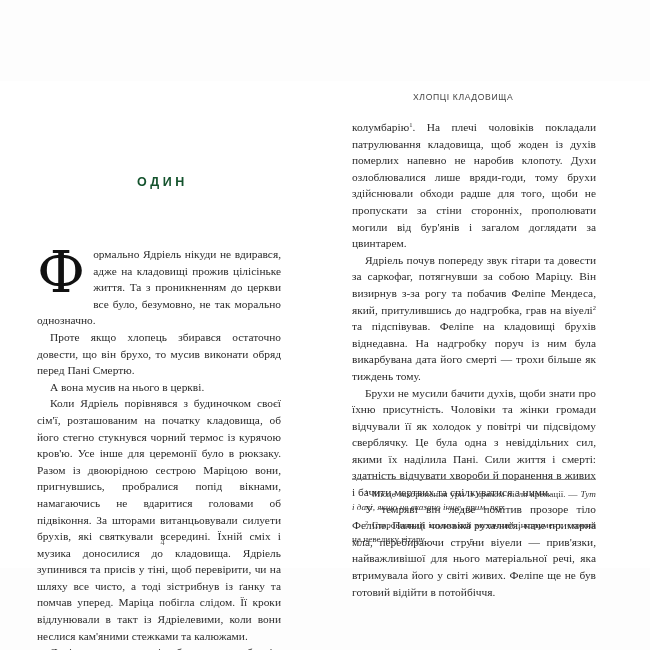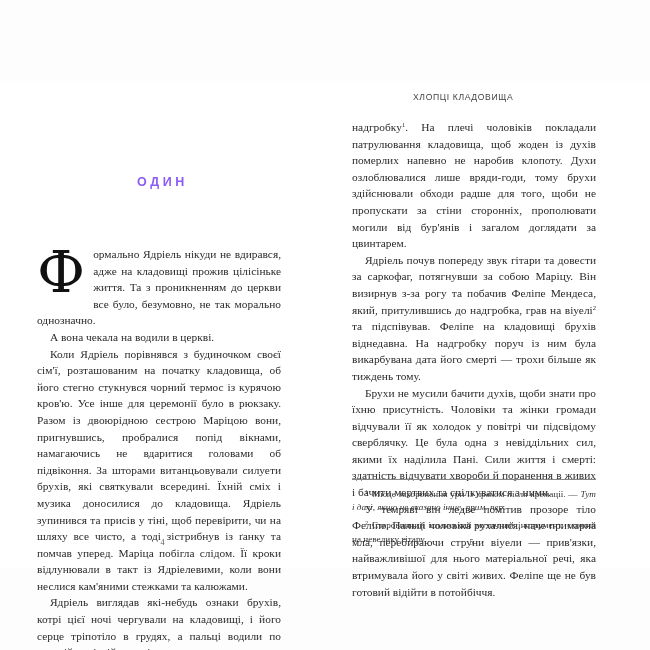--- a/index.html
+++ b/index.html
@@ -4,21 +4,21 @@
 <style>
   * { margin: 0; padding: 0; box-sizing: border-box; }
   html, body { width: 650px; height: 650px; overflow: hidden; }
   body { background: #fdfdfd; position: relative; font-family: "DejaVu Serif", "Liberation Serif", serif; color: #2a2a2a; }
   .spread { position: absolute; left: 0; top: 81px; width: 650px; height: 487px; background: #ffffff; }
   .page { position: absolute; top: 0; height: 487px; }
   .page-left { left: 0; width: 325px; }
   .page-right { left: 309px; width: 325px; }
 
   .running-head { position: absolute; left: 104px; top: 12px; width: 200px; font-size: 8.2px; letter-spacing: 0.6px; color: #444; font-family: "Liberation Sans", "DejaVu Sans", sans-serif; font-weight: normal; transform: scaleX(1.05); transform-origin: left; }
-  .chapter-title { position: absolute; left: 0; width: 325px; top: 94px; text-align: center; font-family: "Liberation Sans", "DejaVu Sans", sans-serif; font-size: 12.5px; letter-spacing: 3.6px; color: #8b5cf6; }
+  .chapter-title { position: absolute; left: 0; width: 325px; top: 94px; text-align: center; font-family: "Liberation Sans", "DejaVu Sans", sans-serif; font-size: 12.5px; letter-spacing: 3.6px; color: #14532d; }
 
   .text-col { position: absolute; font-family: "Liberation Serif", "DejaVu Serif", serif; font-size: 11.4px; line-height: 16.6px; text-align: justify; color: #2b2b2b; hyphens: manual; }
   .text-col p { text-indent: 13px; }
   .text-col p.noindent { text-indent: 0; }
   .col-left { left: 37px; top: 165px; width: 244px; }
   .col-right { left: 43px; top: 38px; width: 244px; }
 
   .dropcap { float: left; font-family: "DejaVu Serif", serif; font-size: 58px; line-height: 50px; height: 50px; margin: 1px 8px 0 0; color: #111; }
 
   sup.fn { font-size: 6.5px; vertical-align: 4px; line-height: 0; }
@@ -33,33 +33,34 @@
 </head>
 <body>
 
 <div class="spread">
 
   <div class="page page-left">
     <h1 class="chapter-title">ОДИН</h1>
 
     <div class="text-col col-left">
       <p class="noindent"><span class="dropcap">Ф</span><span>ормально Ядріель нікуди не вдирався, адже на кладовищі прожив цілісіньке життя. Та з проникненням до церкви все було, безумовно, не так морально однозначно.</span></p>
-      <p>А вона чекала на водили в церкві.</p>
+      <p>Проте якщо хлопець збирався остаточно довести, що він брухо, то мусив виконати обряд перед Пані Смертю.</p>
+      <p>А вона мусив на нього в церкві.</p>
       <p>Коли Ядріель порівнявся з будиночком своєї сім'ї, розташованим на початку кладовища, об його стегно стукнувся чорний термос із курячою кров'ю. Усе інше для церемонії було в рюкзаку. Разом із двоюрідною сестрою Маріцою вони, пригнувшись, пробралися попід вікнами, намагаючись не вдаритися головами об підвіконня. За шторами витанцьовували силуети брухів, які святкували всередині. Їхній сміх і музика доносилися до кладовища. Ядріель зупинився та присів у тіні, щоб перевірити, чи на шляху все чисто, а тоді зістрибнув із ґанку та помчав уперед. Маріца побігла слідом. Її кроки відлунювали в такт із Ядріелевими, коли вони неслися кам'яними стежками та калюжами.</p>
       <p>Ядріель виглядав які-небудь ознаки брухів, котрі цієї ночі чергували на кладовищі, і його серце тріпотіло в грудях, а пальці водили по вологій кам'яній кладці</p>
     </div>
 
     <div class="folio">4</div>
   </div>
 
   <div class="page page-right">
     <div class="running-head">ХЛОПЦІ КЛАДОВИЩА</div>
 
     <div class="text-col col-right">
-      <p class="noindent"><span>надгробку</span><sup class="fn">1</sup><span>. На плечі чоловіків покладали патрулювання кладовища, щоб жоден із духів померлих напевно не наробив клопоту. Духи озлоблювалися лише вряди-годи, тому брухи здійснювали обходи радше для того, щоби не пропускати за стіни сторонніх, прополювати могили від бур'янів і загалом доглядати за цвинтарем.</span></p>
+      <p class="noindent"><span>колумбарію</span><sup class="fn">1</sup><span>. На плечі чоловіків покладали патрулювання кладовища, щоб жоден із духів померлих напевно не наробив клопоту. Духи озлоблювалися лише вряди-годи, тому брухи здійснювали обходи радше для того, щоби не пропускати за стіни сторонніх, прополювати могили від бур'янів і загалом доглядати за цвинтарем.</span></p>
       <p><span>Ядріель почув попереду звук гітари та довести за саркофаг, потягнувши за собою Маріцу. Він визирнув з-за рогу та побачив Феліпе Мендеса, який, притулившись до надгробка, грав на віуелі</span><sup class="fn">2</sup><span> та підспівував. Феліпе на кладовищі брухів віднедавна. На надгробку поруч із ним була викарбувана дата його смерті — трохи більше як тиждень тому.</span></p>
       <p>Брухи не мусили бачити духів, щоби знати про їхню присутність. Чоловіки та жінки громади відчували її як холодок у повітрі чи підсвідому сверблячку. Це була одна з невіддільних сил, якими їх наділила Пані. Сили життя і смерті: здатність відчувати хвороби й поранення в живих і бачити мертвих та спілкуватися з ними.</p>
       <p>У темряві він ледве помітив прозоре тіло Феліпе. Пальці чоловіка рухалися, наче примарна мла, перебираючи струни віуели — прив'язки, найважливішої для нього матеріальної речі, яка втримувала його у світі живих. Феліпе ще не був готовий відійти в потойбіччя.</p>
 
     </div>
 
     <div class="footnotes">
       <p><span class="fn-mark">1</span><span>Місце захоронення урн із прахом після кремації. — </span><em>Тут і далі, якщо не вказано інше, прим. пер.</em></p>
       <p><span class="fn-mark">2</span><span>Старовинний іспанський музичний інструмент, схожий на невелику гітару.</span></p>
     </div>

